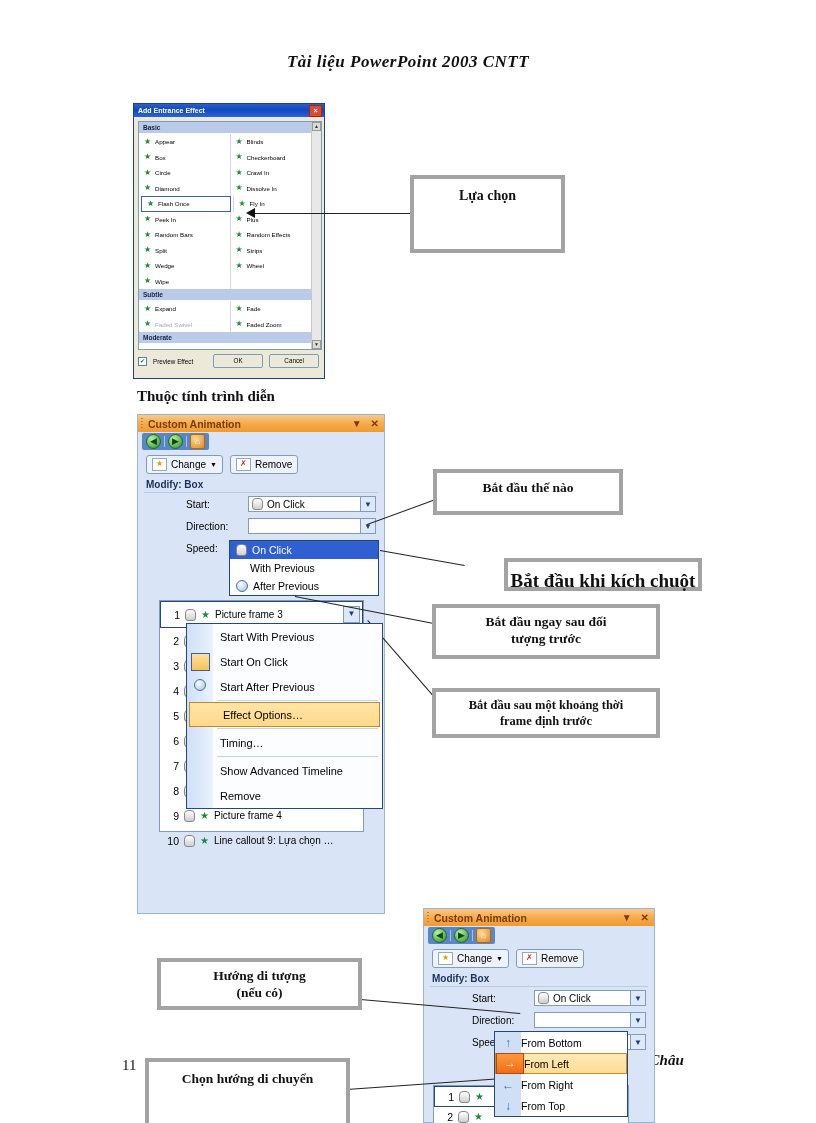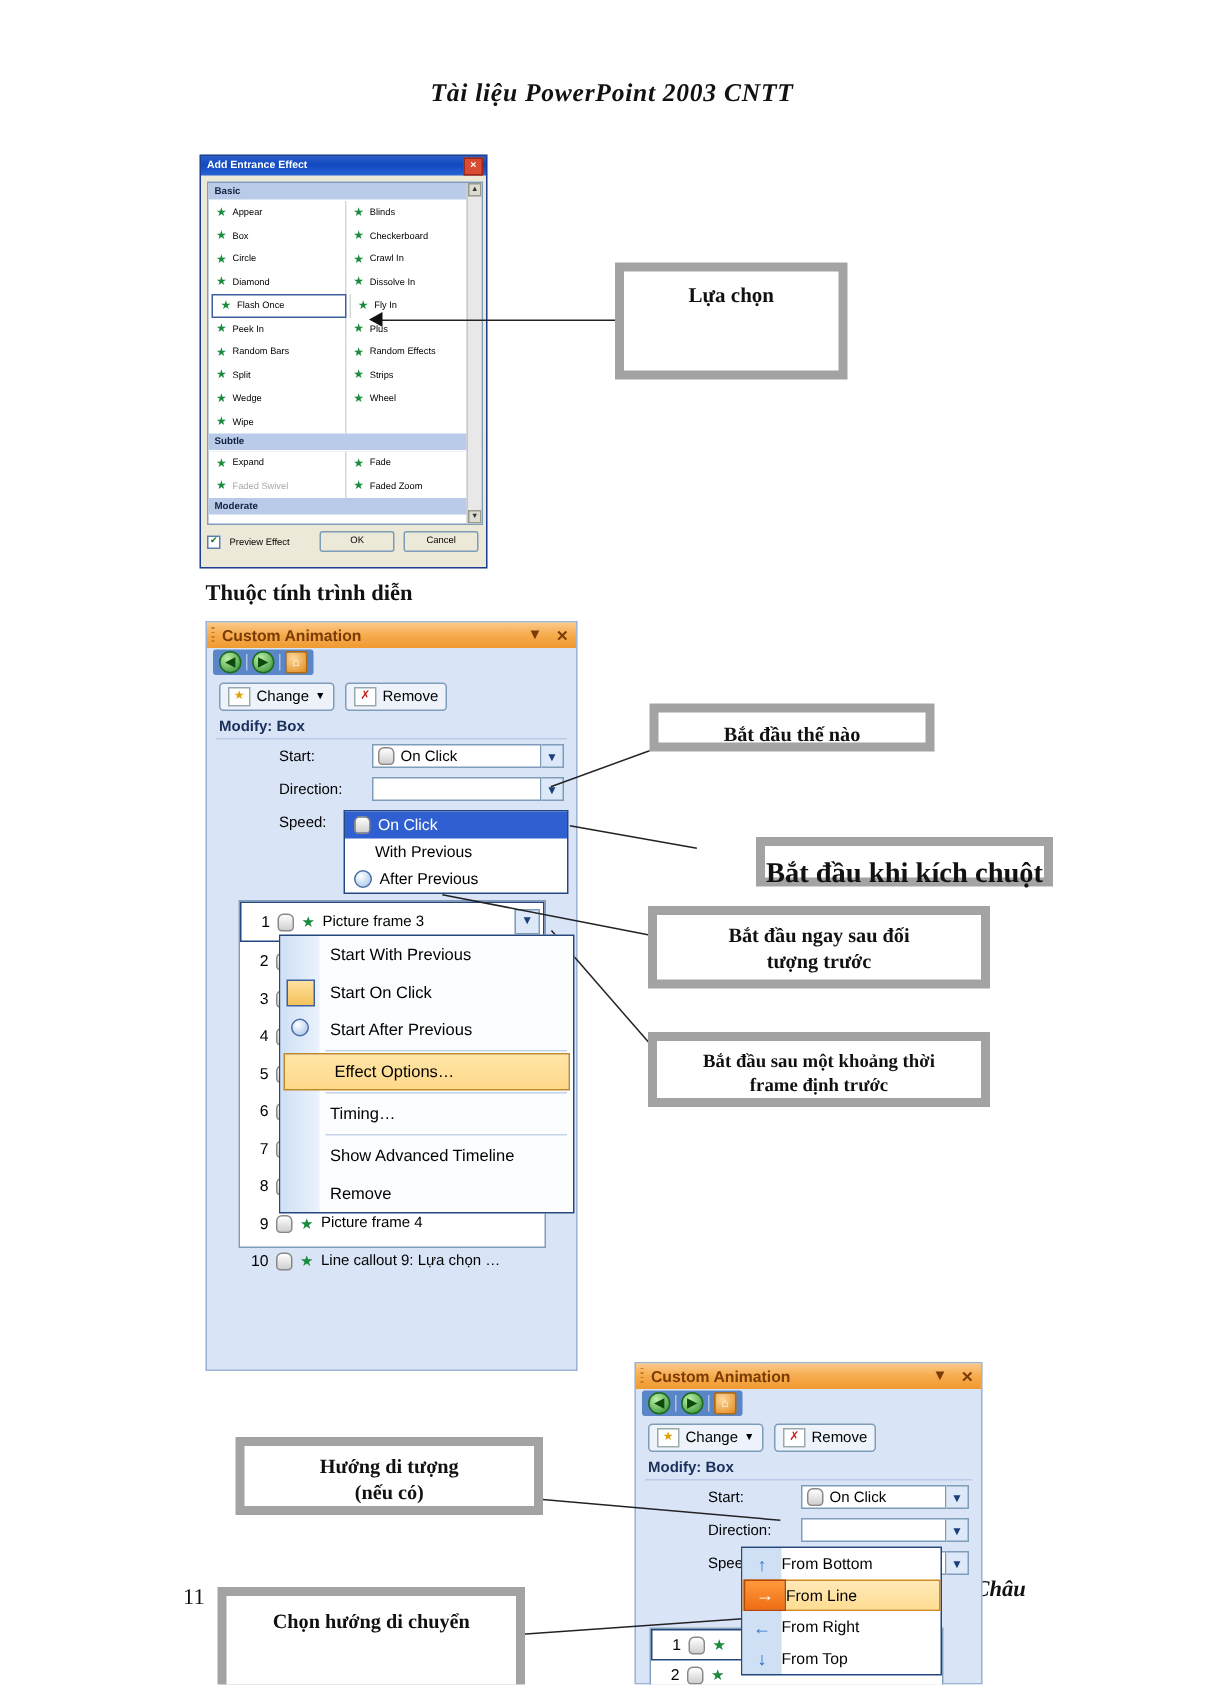--- a/index.html
+++ b/index.html
@@ -9,21 +9,21 @@
   
   .doc-header{position:absolute;top:52px;left:0;width:816px;text-align:center;
        font-family:"Liberation Serif",serif;font-style:italic;font-weight:bold;
        font-size:17px;letter-spacing:.5px;color:#111;}
   .page-num{position:absolute;left:122px;top:1057px;font-family:"Liberation Serif",serif;
        font-size:15px;color:#111;}
   .doc-footer{position:absolute;left:640px;top:1052px;font-family:"Liberation Serif",serif;
        font-style:italic;font-weight:bold;font-size:15px;color:#111;z-index:1;}
 
   
-  .callout{position:absolute;border:6px solid #a3a3a3;background:#fff;
+  .callout{position:absolute;border:4px solid #a3a3a3;background:#fff;
        font-family:"Liberation Serif",serif;font-weight:bold;color:#111;
        display:flex;align-items:flex-start;justify-content:center;
        text-align:center;box-sizing:border-box;padding-top:8px;line-height:1.25;z-index:6;}
   .leader{position:absolute;height:0;border-top:1px solid #222;transform-origin:0 0;z-index:5;}
   .arrowhead{position:absolute;width:0;height:0;z-index:6;}
 
   
   .dlg{position:absolute;left:133px;top:103px;width:192px;height:276px;
        border:1px solid #1c3f94;background:#ece9d8;box-sizing:border-box;z-index:3;}
   .dlg-title{height:13px;background:linear-gradient(to bottom,#2b5fc9 0%,#1148c0 45%,#2a63d6 100%);
@@ -444,21 +444,21 @@
       <div class="csep"></div>
       <div class="citem">
         <span>Show Advanced Timeline</span>
       </div>
       <div class="citem">
         <span>Remove</span>
       </div>
     </div>
 </div>
 
-<div class="callout" style="left:433px;top:469px;width:190px;height:32px;font-size:13.5px;padding-top:7px;text-align:right;">Bắt đầu thế nào</div>
+<div class="callout" style="left:433px;top:469px;width:190px;height:46px;font-size:13.5px;padding-top:7px;text-align:right;">Bắt đầu thế nào</div>
 <div class="leader" style="left:367px;top:524px;width:72px;transform:rotate(-20deg);"></div>
 
 <div class="callout" style="left:462px;top:558px;width:198px;height:33px;font-size:19px;padding-top:7px;margin-left:42px;">Bắt đầu khi kích chuột</div>
 <div class="leader" style="left:380px;top:550px;width:86px;transform:rotate(10deg);"></div>
 
 <div class="callout" style="left:432px;top:604px;width:228px;height:55px;font-size:13.5px;padding-top:6px;">
   <span style="display:block;">
     <span>Bắt đầu ngay sau đối</span><br>
     <span>tượng trước</span>
   </span>
@@ -545,21 +545,21 @@
 
 <div class="ddd" style="left:494px;top:1031px;width:132px;">
   <div class="ddgut"></div>
   <div id="ddd2" style="position:relative;">
       <div class="ddrow">
         <span class="ibx">↑</span>
         <span>From Bottom</span>
       </div>
       <div class="ddrow hl">
         <span class="ibx">→</span>
-        <span>From Line</span>
+        <span>From Left</span>
       </div>
       <div class="ddrow">
         <span class="ibx">←</span>
         <span>From Right</span>
       </div>
       <div class="ddrow">
         <span class="ibx">↓</span>
         <span>From Top</span>
       </div>
     </div>

